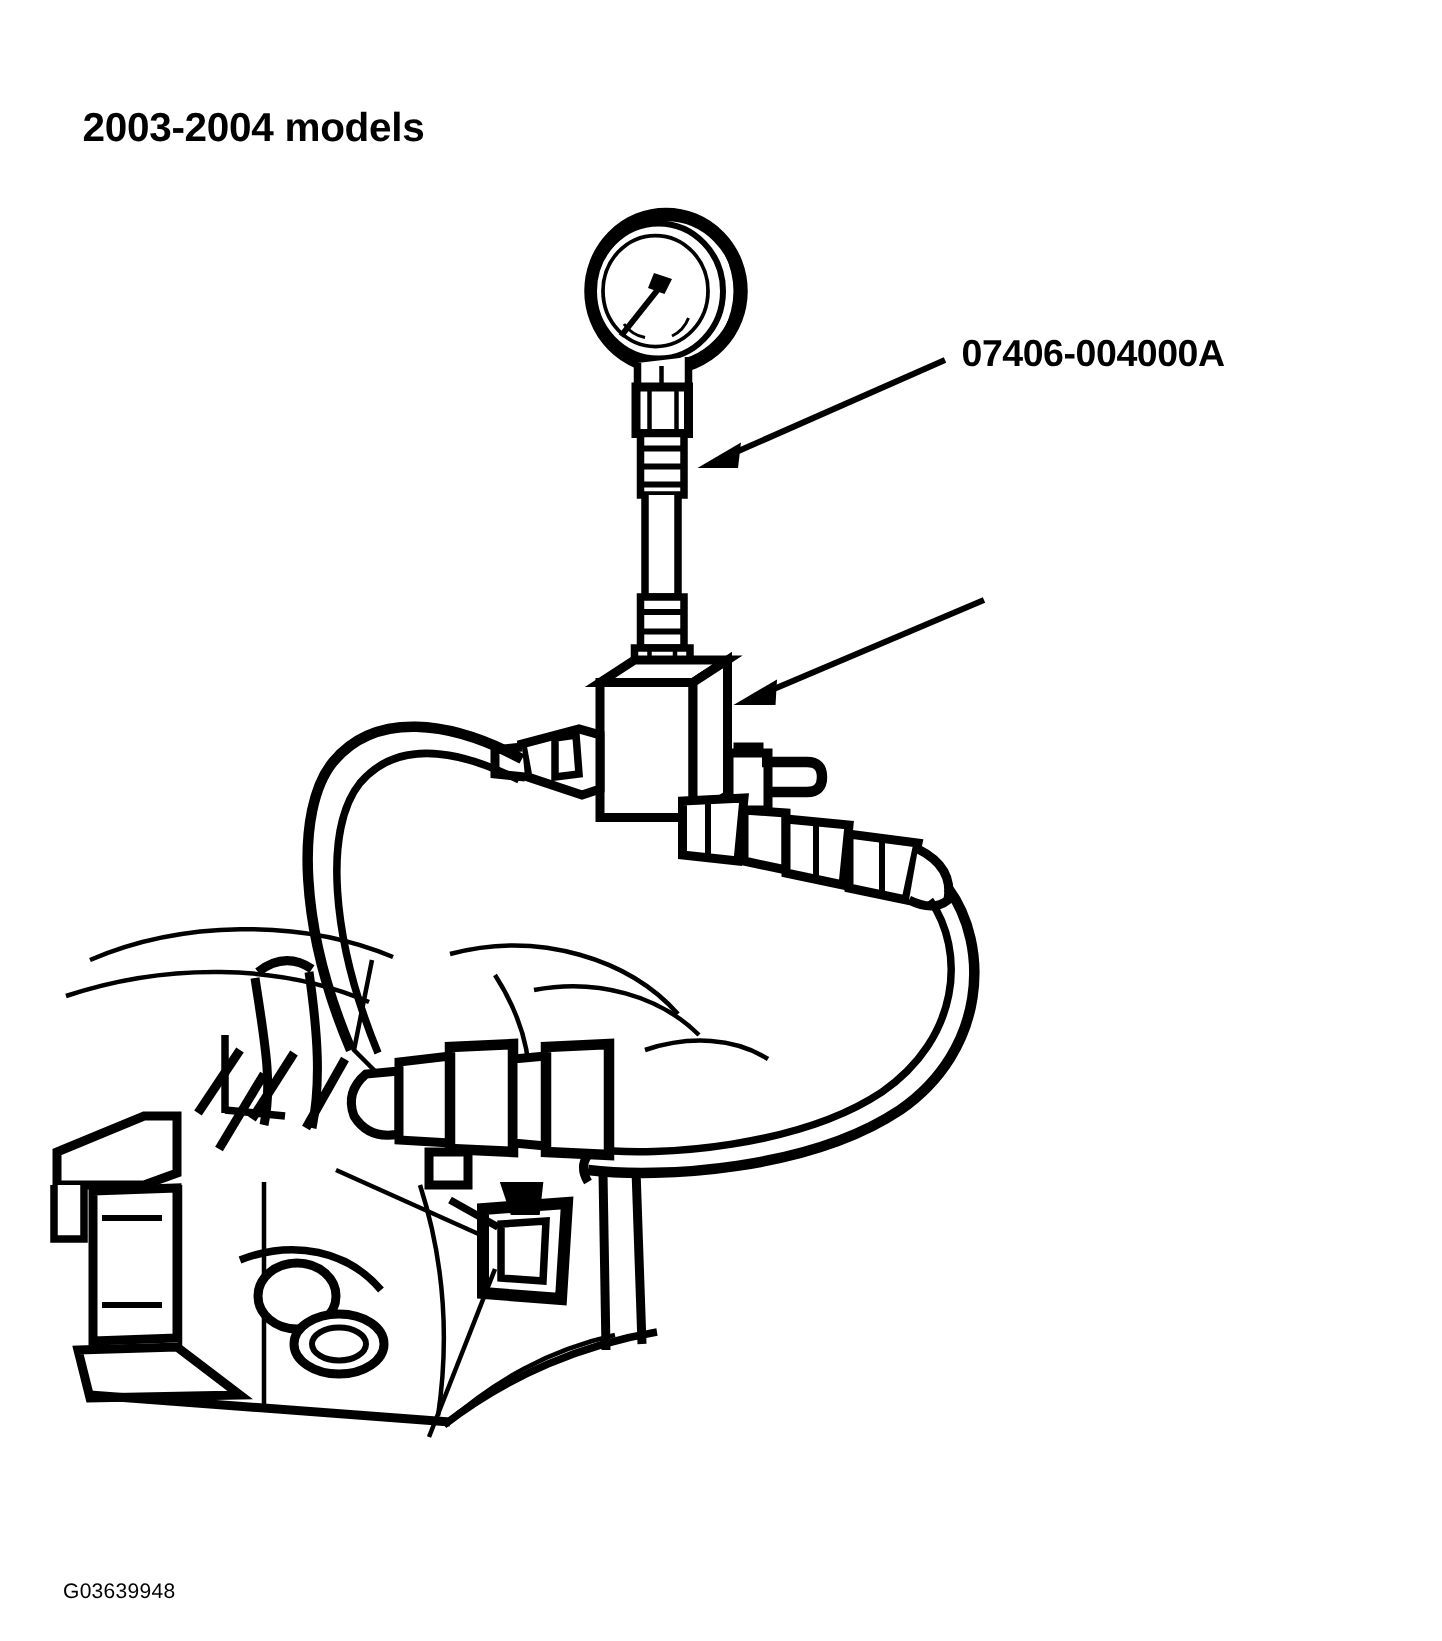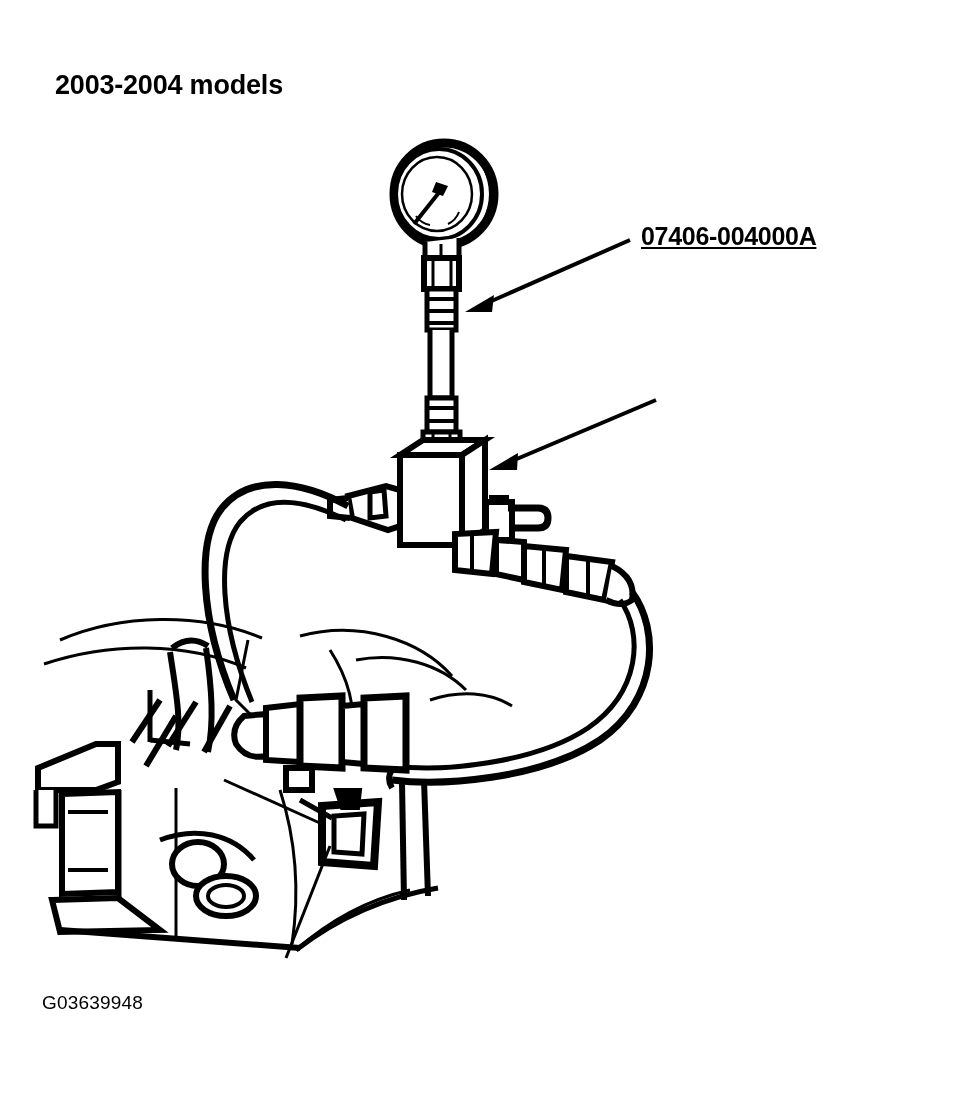--- a/index.html
+++ b/index.html
@@ -37,29 +37,28 @@
     font-weight: bold;
     letter-spacing: -0.2px;
     white-space: nowrap;
   }
   .callout-text {
     position: absolute;
     font-size: 25px;
     font-weight: bold;
     letter-spacing: -0.3px;
     white-space: nowrap;
-    text-decoration: underline;
   }
   .callout-gauge { left: 641px; top: 222px; }
   .callout-adapter { left: 666px; top: 382px; }
   .figure-id-text {
     position: absolute;
     left: 42px;
-    top: 992px;
-    font-size: 19px;
+    top: 1052px;
+    font-size: 14px;
     font-weight: normal;
     letter-spacing: 0.2px;
     white-space: nowrap;
   }
 </style>
 </head>
 <body>
 
 <div class="figure-root">
 

